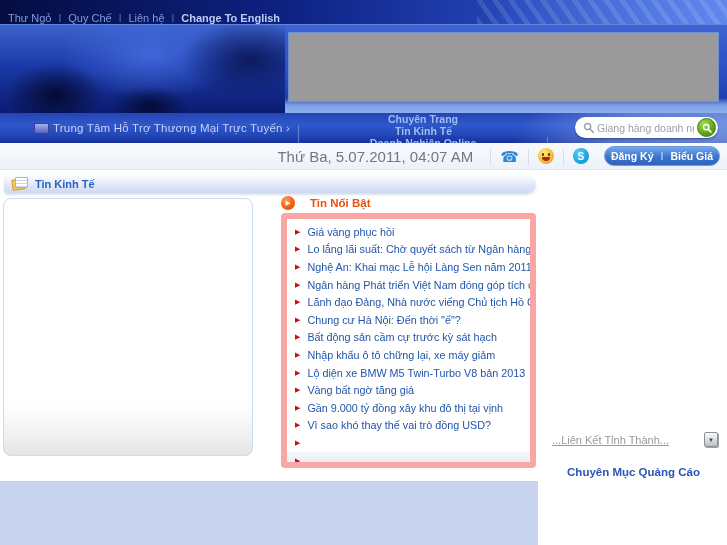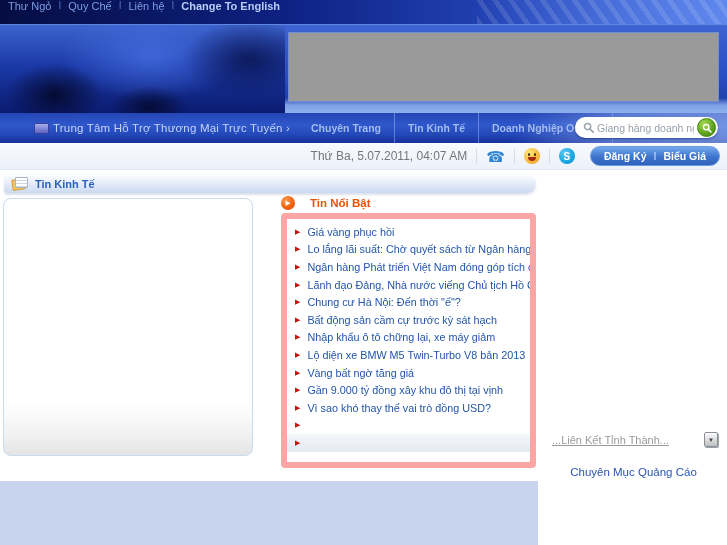--- a/index.html
+++ b/index.html
@@ -6,21 +6,21 @@
   body{width:727px;height:545px;position:relative;overflow:hidden;background:#fff;
        font-family:"Liberation Sans",sans-serif;}
   a{cursor:pointer;}
 
   
   .topbar{position:absolute;left:0;top:0;width:727px;height:24px;
     background:linear-gradient(90deg,#050d42 0%,#0e2284 40%,#2547ba 72%,#3f68d8 100%);}
   .topbar-stripes{position:absolute;right:0;top:0;width:250px;height:24px;
     background:repeating-linear-gradient(55deg,rgba(255,255,255,.12) 0 5px,rgba(255,255,255,0) 5px 13px),
                linear-gradient(90deg,rgba(90,130,235,0),rgba(100,140,240,.85));}
-  .topbar-links{position:absolute;left:8px;top:0;height:24px;display:flex;align-items:flex-start;gap:7px;font-size:11px;}
+  .topbar-links{position:absolute;left:8px;top:0;height:24px;display:flex;align-items:flex-end;gap:7px;font-size:11px;}
   .toplink{color:#7f9ce0;text-decoration:none;}
   .toplink.em{color:#b9cdf6;font-weight:bold;}
   .tsep{color:#5370c2;font-size:10px;}
 
   
   .header{position:absolute;left:0;top:24px;width:727px;height:89px;border-top:1px solid #5f85e0;box-sizing:border-box;}
   .map{position:absolute;left:0;top:0;width:287px;height:89px;
     background:
       radial-gradient(ellipse 70px 45px at 55px 70px,rgba(4,9,46,.95),rgba(4,9,46,0) 70%),
       radial-gradient(ellipse 55px 30px at 150px 82px,rgba(4,9,46,.9),rgba(4,9,46,0) 70%),
@@ -35,50 +35,50 @@
   
   .navbar{position:absolute;left:0;top:113px;width:727px;height:30px;overflow:hidden;
     background:linear-gradient(180deg,#2445b4 0%,#2f58cc 40%,#2348b8 72%,#16309c 100%);
     border-bottom:1px solid #0f2488;box-sizing:content-box;}
   .nav-diagonal{position:absolute;right:-20px;top:-6px;width:230px;height:46px;transform:skewX(-32deg);
     background:linear-gradient(90deg,rgba(150,180,245,0) 0%,rgba(160,188,248,.45) 45%,rgba(175,200,250,.55) 100%);}
   .site-title{position:absolute;left:34px;top:0;height:30px;display:flex;align-items:center;gap:4px;}
   .flag-icon{width:13px;height:9px;border:1px solid #3a3f9a;border-radius:1px;
     background:linear-gradient(180deg,#a8aee8,#5a62c2);}
   .site-title-label{color:#c6d2f8;font-size:11.5px;letter-spacing:.2px;text-decoration:none;}
-  .nav-menu{position:absolute;left:298px;top:0;height:30px;width:250px;display:flex;}
+  .nav-menu{position:absolute;left:298px;top:0;height:30px;width:250px;display:flex;flex-direction:column;}
   .nav-menu-item{display:flex;align-items:center;justify-content:center;padding:0 13px;
     font-size:10.5px;font-weight:bold;color:#a3bcf0;white-space:nowrap;}
   .nav-menu-item:not(:first-child){border-left:1px solid rgba(150,175,240,.55);}
   .nav-menu-item:last-child{border-right:1px solid rgba(150,175,240,.55);}
   .search-pill{position:absolute;left:575px;top:4px;width:143px;height:21px;background:#fff;border-radius:11px;
     display:flex;align-items:center;padding:0 2px 0 8px;box-sizing:border-box;box-shadow:0 1px 2px rgba(0,20,80,.45);}
   .search-input{border:none;outline:none;flex:1;min-width:0;font-size:10.5px;color:#555;background:transparent;padding:0 3px;}
   .search-input::placeholder{color:#98a0ac;}
   .search-button{width:19px;height:19px;border-radius:50%;flex:0 0 auto;border:1px solid #3f8408;box-sizing:border-box;
     background:radial-gradient(circle at 35% 30%,#a8dc52,#5aa018 62%,#3f8408);
     display:flex;align-items:center;justify-content:center;padding:0;cursor:pointer;}
 
   
   .infobar{position:absolute;left:0;top:143px;width:727px;height:27px;box-sizing:border-box;
     background:linear-gradient(180deg,#f8fafd,#edf1f9);border-bottom:1px solid #e2e7f2;
     display:flex;align-items:center;justify-content:flex-end;gap:9px;padding-right:7px;}
-  .infobar-date{font-size:12px;color:#73777f;}
+  .infobar-date{font-size:15px;color:#73777f;margin-right:8px;}
   .vsep{width:1px;height:15px;background:#d5dbe8;}
   .phone-icon{font-size:15px;color:#2e86d4;line-height:1;}
   .yahoo-icon{width:16px;height:16px;border-radius:50%;position:relative;
     background:radial-gradient(circle at 35% 30%,#ffe878,#f6b73c 60%,#e89a20);}
   .yahoo-icon::before{content:"";position:absolute;left:4px;top:5px;width:2px;height:3px;border-radius:50%;
     background:#3a2410;box-shadow:6px 0 0 #3a2410;}
   .yahoo-icon::after{content:"";position:absolute;left:4px;top:9px;width:8px;height:4px;
     background:#a82814;border-radius:0 0 8px 8px;}
   .skype-icon{width:16px;height:16px;border-radius:50%;color:#fff;font-size:10px;font-weight:bold;
     display:flex;align-items:center;justify-content:center;
     background:radial-gradient(circle at 35% 30%,#5fc9f2,#18a6e2 60%,#0d8ec8);}
-  .register-btn{height:20px;padding:0 13px;border-radius:10px;margin-left:6px;cursor:pointer;
+  .register-btn{height:20px;padding:0 6px;border-radius:10px;margin-left:6px;cursor:pointer;
     background:linear-gradient(180deg,#74a9ee 0%,#3d74cc 55%,#2f62bc 100%);
     border:1px solid #6b9ade;color:#fff;font-size:10.5px;font-weight:bold;
     display:flex;align-items:center;gap:7px;font-family:inherit;}
   .register-btn .div{font-weight:normal;color:#cfe0f8;}
 
   
   .content{position:absolute;left:0;top:170px;width:727px;height:375px;background:#fff;}
   .section-bar{position:absolute;left:4px;top:4px;width:532px;height:19px;border-radius:4px 10px 10px 4px;
     background:linear-gradient(180deg,#ffffff 0%,#e7edf9 45%,#ccd9f0 100%);
     box-shadow:0 2px 2px rgba(175,188,215,.45);display:flex;align-items:center;gap:7px;
@@ -108,21 +108,21 @@
   .news-link{color:#2255aa;font-size:10.8px;text-decoration:none;}
 
   .right-col{position:absolute;left:540px;top:0;width:187px;height:375px;background:#fff;}
   .province-row{position:absolute;left:12px;top:262px;width:166px;display:flex;align-items:center;
     justify-content:space-between;}
   .province-label{font-size:11px;color:#9a9a9a;text-decoration:underline;}
   .dd-button{width:14px;height:15px;border:1px solid #8a8f98;border-radius:2px;cursor:pointer;padding:0;
     background:linear-gradient(180deg,#fdfdfd,#d8d8d8 60%,#bfbfbf);box-shadow:1px 1px 0 #9aa0a8;
     font-size:6px;color:#444;display:flex;align-items:center;justify-content:center;}
   .ads-title{position:absolute;left:0;top:296px;width:187px;text-align:center;
-    color:#2a55b4;font-size:11.5px;font-weight:normal;}
+    color:#2a55b4;font-size:11.5px;font-weight:bold;}
 
   .bottom-band{position:absolute;left:0;top:311px;width:538px;height:64px;background:#c8d4ee;}
 </style>
 </head>
 <body>
 
 <div class="topbar">
   <div class="topbar-stripes"></div>
   <div class="topbar-links">
       <a class="toplink">Thư Ngỏ</a>
@@ -202,20 +202,24 @@
         <div class="news-item">
           <span class="bullet">▶</span>
           <a class="news-link">Giá vàng phục hồi</a>
         </div>
         <div class="news-item">
           <span class="bullet">▶</span>
           <a class="news-link">Lo lắng lãi suất: Chờ quyết sách từ Ngân hàng</a>
         </div>
         <div class="news-item">
           <span class="bullet">▶</span>
+          <a class="news-link">Nghệ An: Khai mạc Lễ hội Làng Sen năm 2011</a>
+        </div>
+        <div class="news-item">
+          <span class="bullet">▶</span>
           <a class="news-link">Ngân hàng Phát triển Việt Nam đóng góp tích cực</a>
         </div>
         <div class="news-item">
           <span class="bullet">▶</span>
           <a class="news-link">Lãnh đạo Đảng, Nhà nước viếng Chủ tịch Hồ Chí</a>
         </div>
         <div class="news-item">
           <span class="bullet">▶</span>
           <a class="news-link">Chung cư Hà Nội: Đến thời "ế"?</a>
         </div>

